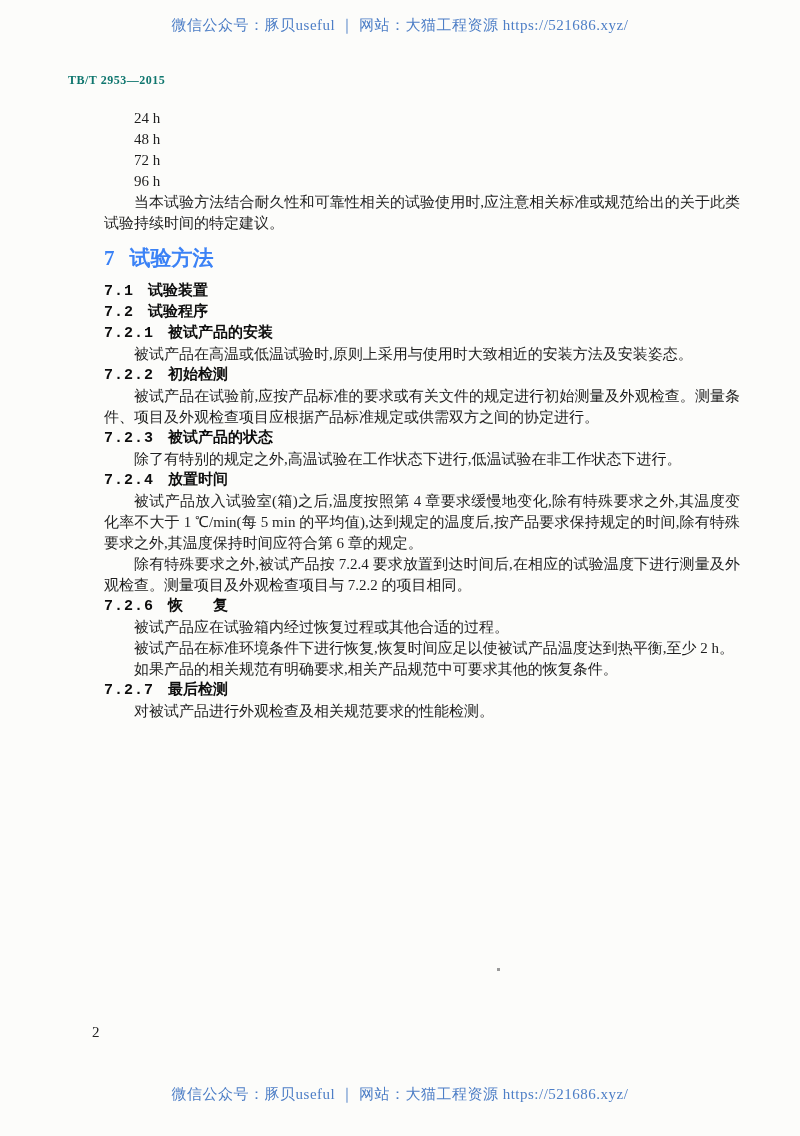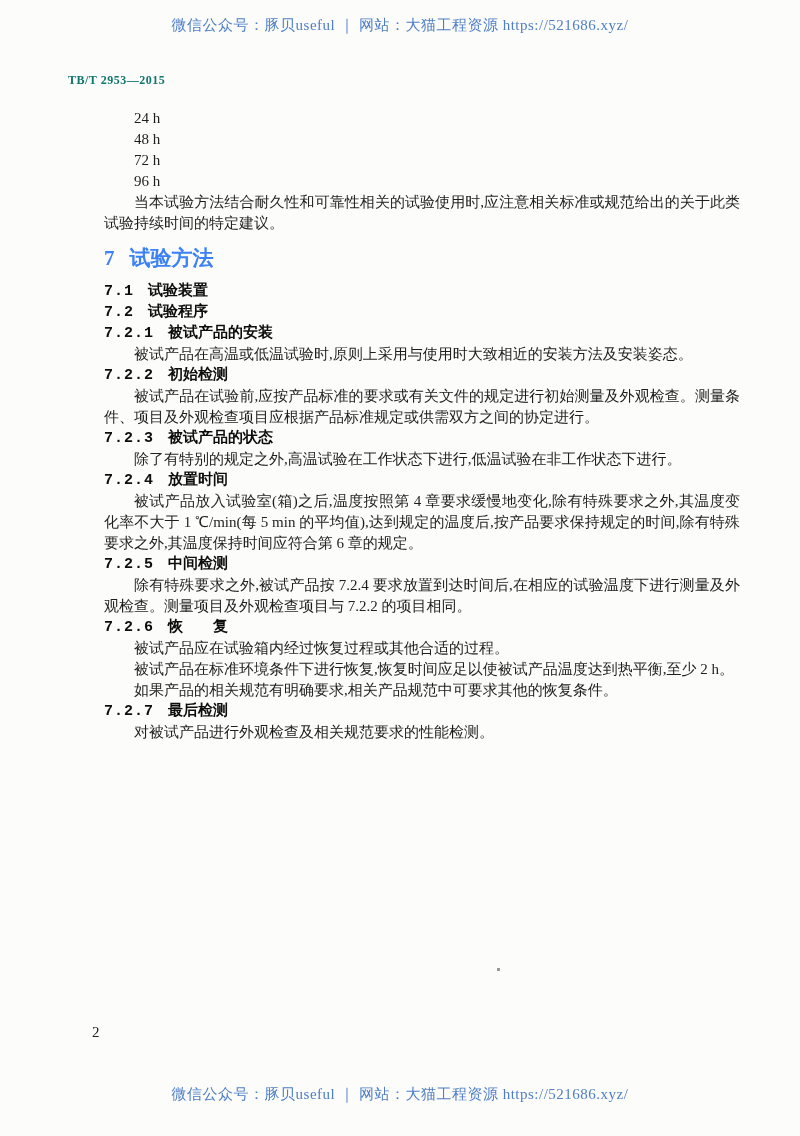--- a/index.html
+++ b/index.html
@@ -133,23 +133,20 @@
   <h3 class="sec">
     <span class="sec-num">7.2.3</span><span>被试产品的状态</span>
   </h3>
   <p class="para">除了有特别的规定之外,高温试验在工作状态下进行,低温试验在非工作状态下进行。</p>
 
   <h3 class="sec">
     <span class="sec-num">7.2.4</span><span>放置时间</span>
   </h3>
   <p class="para">被试产品放入试验室(箱)之后,温度按照第 4 章要求缓慢地变化,除有特殊要求之外,其温度变化率不大于 1 ℃/min(每 5 min 的平均值),达到规定的温度后,按产品要求保持规定的时间,除有特殊要求之外,其温度保持时间应符合第 6 章的规定。</p>
 
-  <h3 class="sec">
-    <span class="sec-num">7.2.5</span><span>中间检测</span>
-  </h3>
   <p class="para">除有特殊要求之外,被试产品按 7.2.4 要求放置到达时间后,在相应的试验温度下进行测量及外观检查。测量项目及外观检查项目与 7.2.2 的项目相同。</p>
 
   <h3 class="sec">
     <span class="sec-num">7.2.6</span><span>恢　　复</span>
   </h3>
   <p class="para">被试产品应在试验箱内经过恢复过程或其他合适的过程。</p>
   <p class="para">被试产品在标准环境条件下进行恢复,恢复时间应足以使被试产品温度达到热平衡,至少 2 h。</p>
   <p class="para">如果产品的相关规范有明确要求,相关产品规范中可要求其他的恢复条件。</p>
 
   <h3 class="sec">

